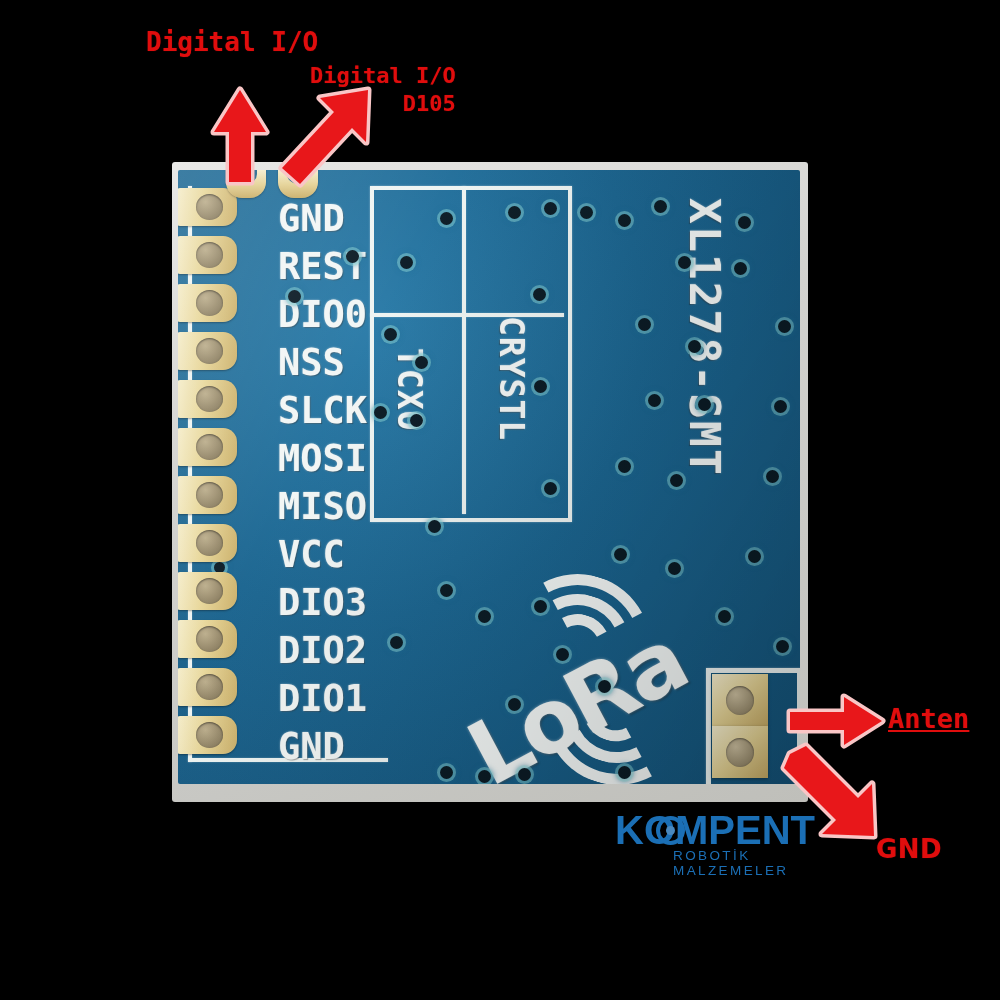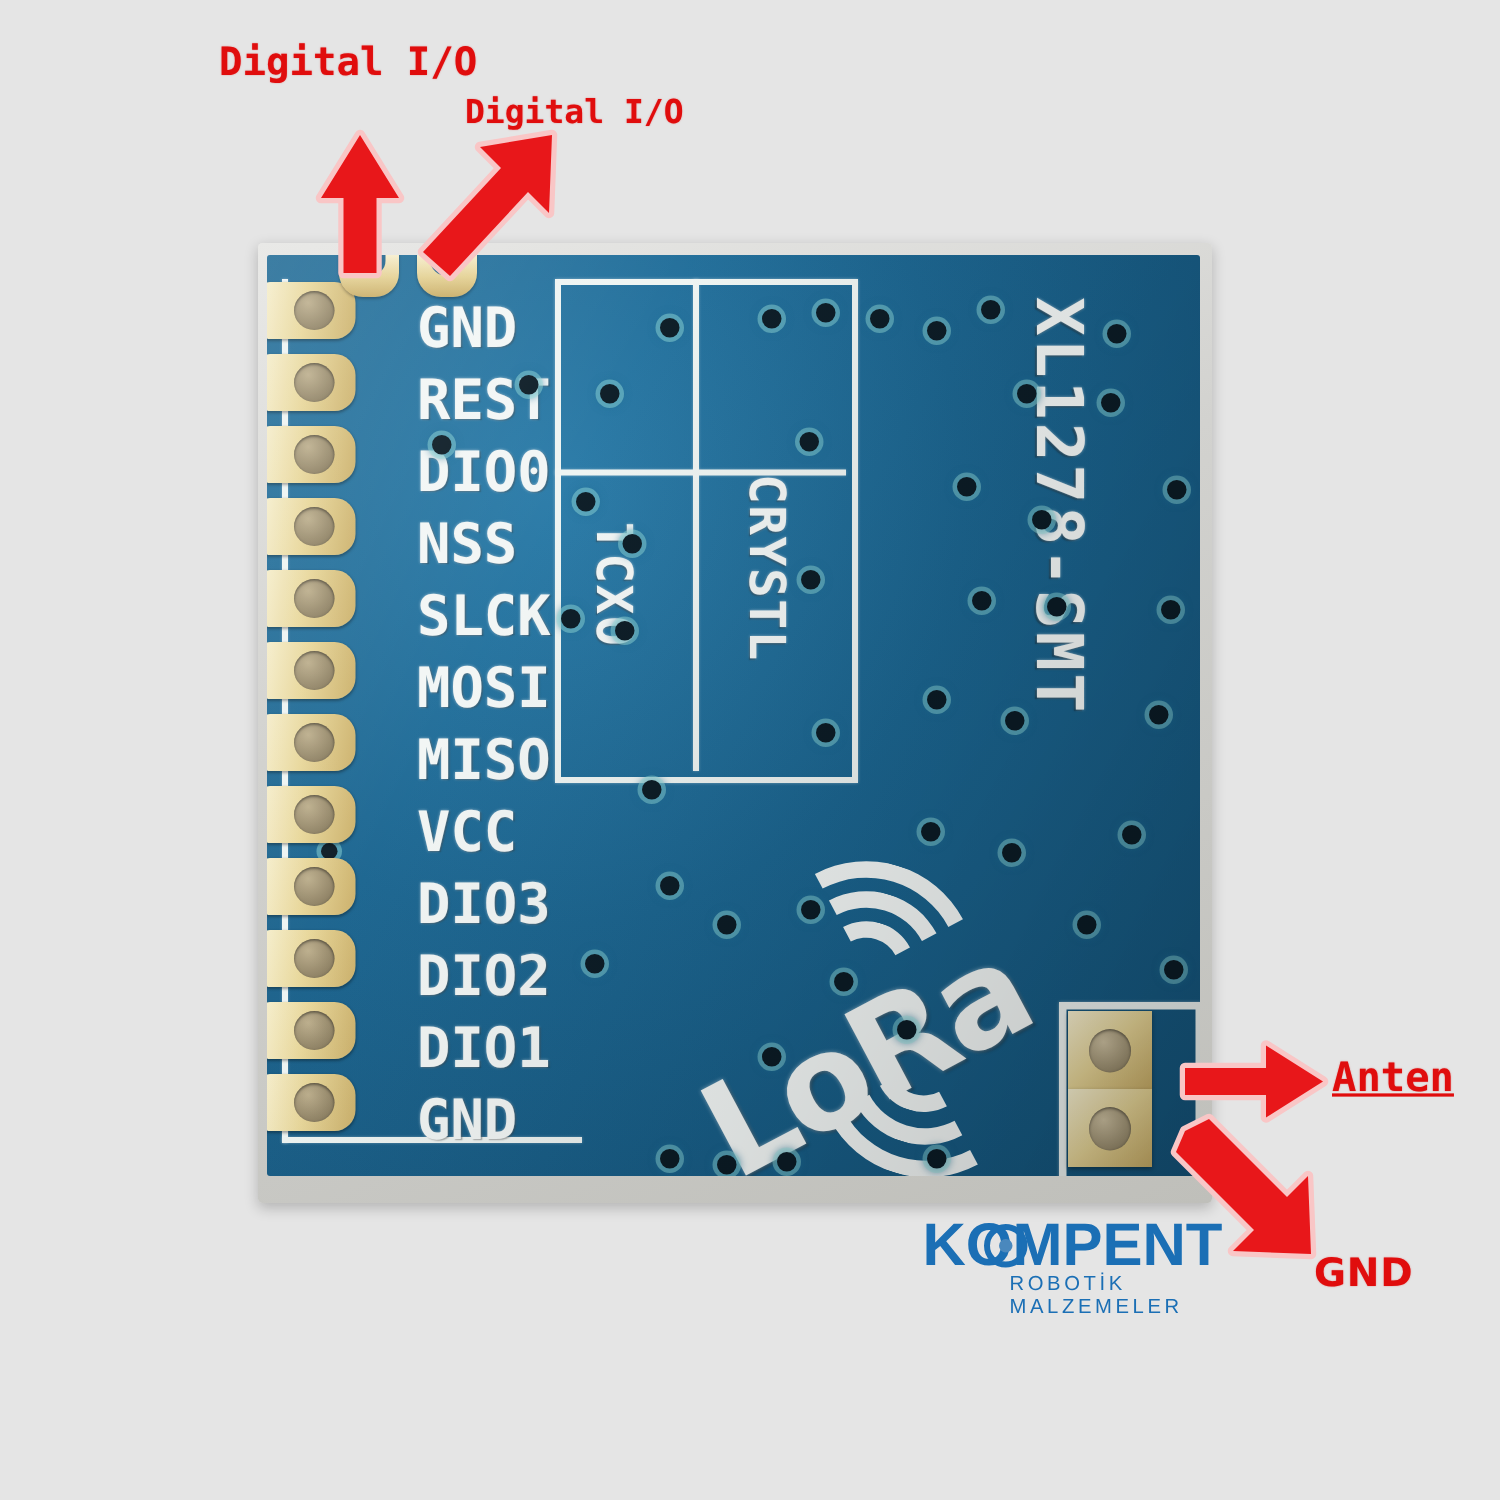--- a/index.html
+++ b/index.html
@@ -8,21 +8,21 @@
     padding: 0;
     background: #ffffff;
   }
   body {
     font-family: "Liberation Sans", sans-serif;
   }
   #stage {
     position: relative;
     width: 1000px;
     height: 1000px;
-    background: #e5e5e5;
+    background: #000000;
     overflow: hidden;
   }
 
   
   #board-wrap {
     position: absolute;
     left: 178px;
     top: 170px;
     width: 626px;
     height: 626px;
@@ -419,20 +419,21 @@
   </div>
 
   <div class="arrow" style="left:268px; top:84px; width:110px; height:110px;">
     <svg width="110" height="110" viewBox="0 0 110 110">
       <polygon points="100,6 98,58 84,44 32,100 14,84 66,28 52,14" fill="#e8171a" stroke="#f9c6c6" stroke-width="7" stroke-linejoin="round"></polygon>
       <polygon points="100,6 98,58 84,44 32,100 14,84 66,28 52,14" fill="#e8171a"></polygon>
     </svg>
   </div>
   <div class="caption mid" style="left:310px; top:62px;">
     <span>Digital I/O</span>
+    <span class="cap-l2">D105</span>
   </div>
 
   <div class="arrow" style="left:788px; top:692px; width:98px; height:60px;">
     <svg width="98" height="60" viewBox="0 0 98 60">
       <polygon points="2,20 56,20 56,5 94,29 56,53 56,38 2,38" fill="#e8171a" stroke="#f9c6c6" stroke-width="7" stroke-linejoin="round"></polygon>
       <polygon points="2,20 56,20 56,5 94,29 56,53 56,38 2,38" fill="#e8171a"></polygon>
     </svg>
   </div>
   <div class="caption" style="left:888px; top:702px; font-size:27px;text-decoration:underline;">
     <span>Anten</span>

